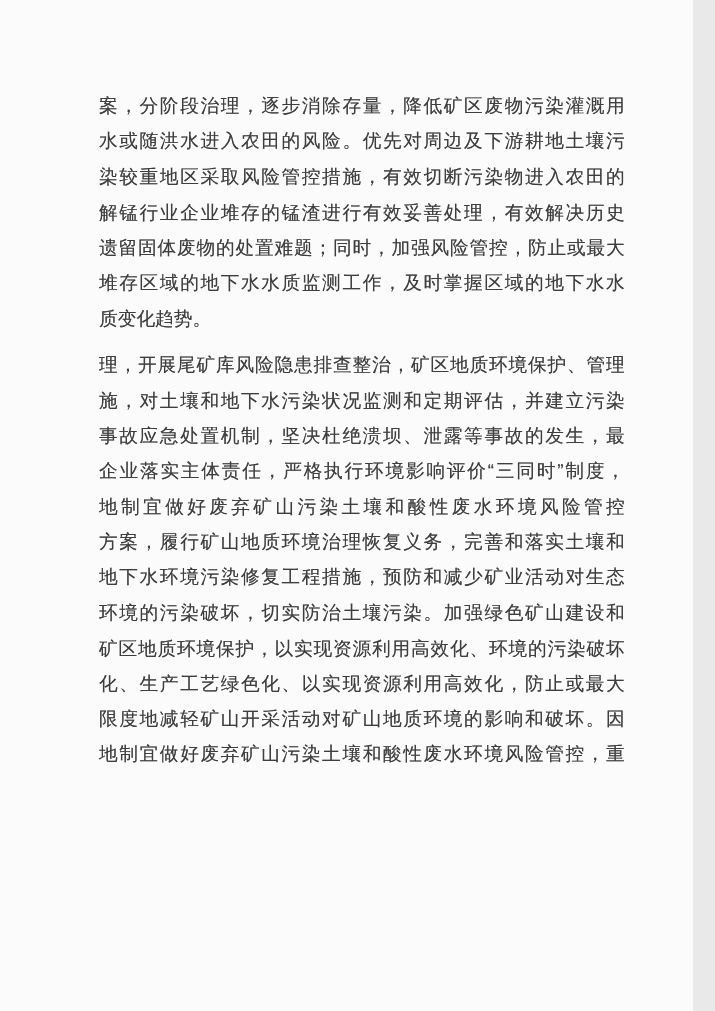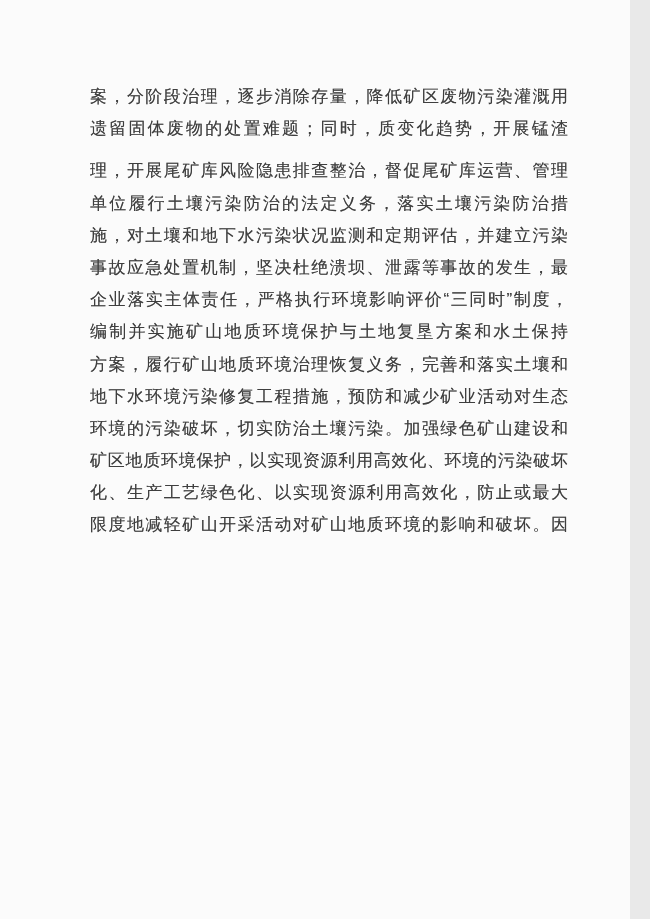--- a/index.html
+++ b/index.html
@@ -60,30 +60,35 @@
     color: #4a4a4a;
   }
 </style>
 </head>
 <body>
 
 <div class="page">
   <div class="text-block">
       <div class="paragraph">
         <div class="line">案，分阶段治理，逐步消除存量，降低矿区废物污染灌溉用</div>
-        <div class="line">遗留固体废物的处置难题；同时，质变化趋势，开展锰渣</div>
+        <div class="line">水或随洪水进入农田的风险。优先对周边及下游耕地土壤污</div>
+        <div class="line">染较重地区采取风险管控措施，有效切断污染物进入农田的</div>
+        <div class="line">解锰行业企业堆存的锰渣进行有效妥善处理，有效解决历史</div>
+        <div class="line">遗留固体废物的处置难题；同时，加强风险管控，防止或最大</div>
+        <div class="line">堆存区域的地下水水质监测工作，及时掌握区域的地下水水</div>
+        <div class="line flush-left">质变化趋势。</div>
       </div>
       <div class="paragraph">
-        <div class="line">理，开展尾矿库风险隐患排查整治，督促尾矿库运营、管理</div>
-        <div class="line">单位履行土壤污染防治的法定义务，落实土壤污染防治措</div>
+        <div class="line">理，开展尾矿库风险隐患排查整治，矿区地质环境保护、管理</div>
         <div class="line">施，对土壤和地下水污染状况监测和定期评估，并建立污染</div>
         <div class="line">事故应急处置机制，坚决杜绝溃坝、泄露等事故的发生，最</div>
         <div class="line">企业落实主体责任，严格执行环境影响评价“三同时”制度，</div>
-        <div class="line">编制并实施矿山地质环境保护与土地复垦方案和水土保持</div>
+        <div class="line">地制宜做好废弃矿山污染土壤和酸性废水环境风险管控</div>
         <div class="line">方案，履行矿山地质环境治理恢复义务，完善和落实土壤和</div>
         <div class="line">地下水环境污染修复工程措施，预防和减少矿业活动对生态</div>
         <div class="line">环境的污染破坏，切实防治土壤污染。加强绿色矿山建设和</div>
         <div class="line">矿区地质环境保护，以实现资源利用高效化、环境的污染破坏</div>
         <div class="line">化、生产工艺绿色化、以实现资源利用高效化，防止或最大</div>
         <div class="line">限度地减轻矿山开采活动对矿山地质环境的影响和破坏。因</div>
+        <div class="line">地制宜做好废弃矿山污染土壤和酸性废水环境风险管控，重</div>
       </div>
     </div>
 </div>
 
 </body></html>

